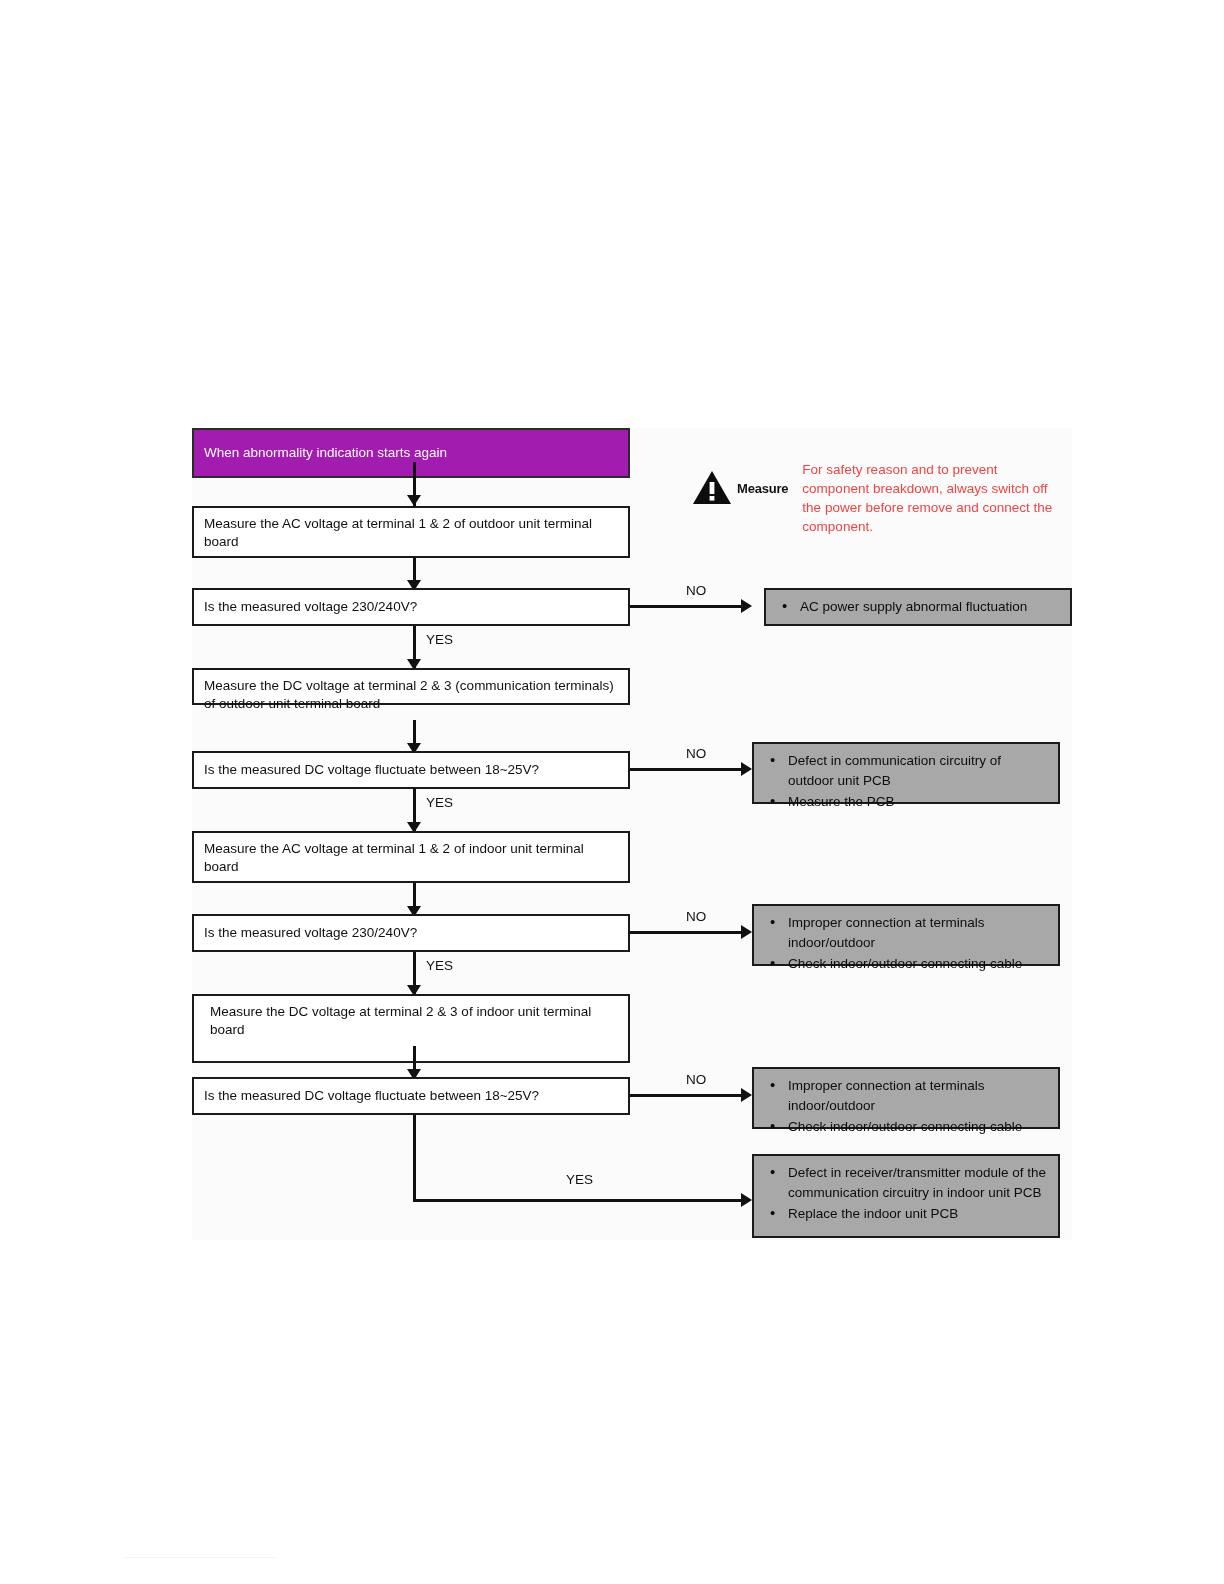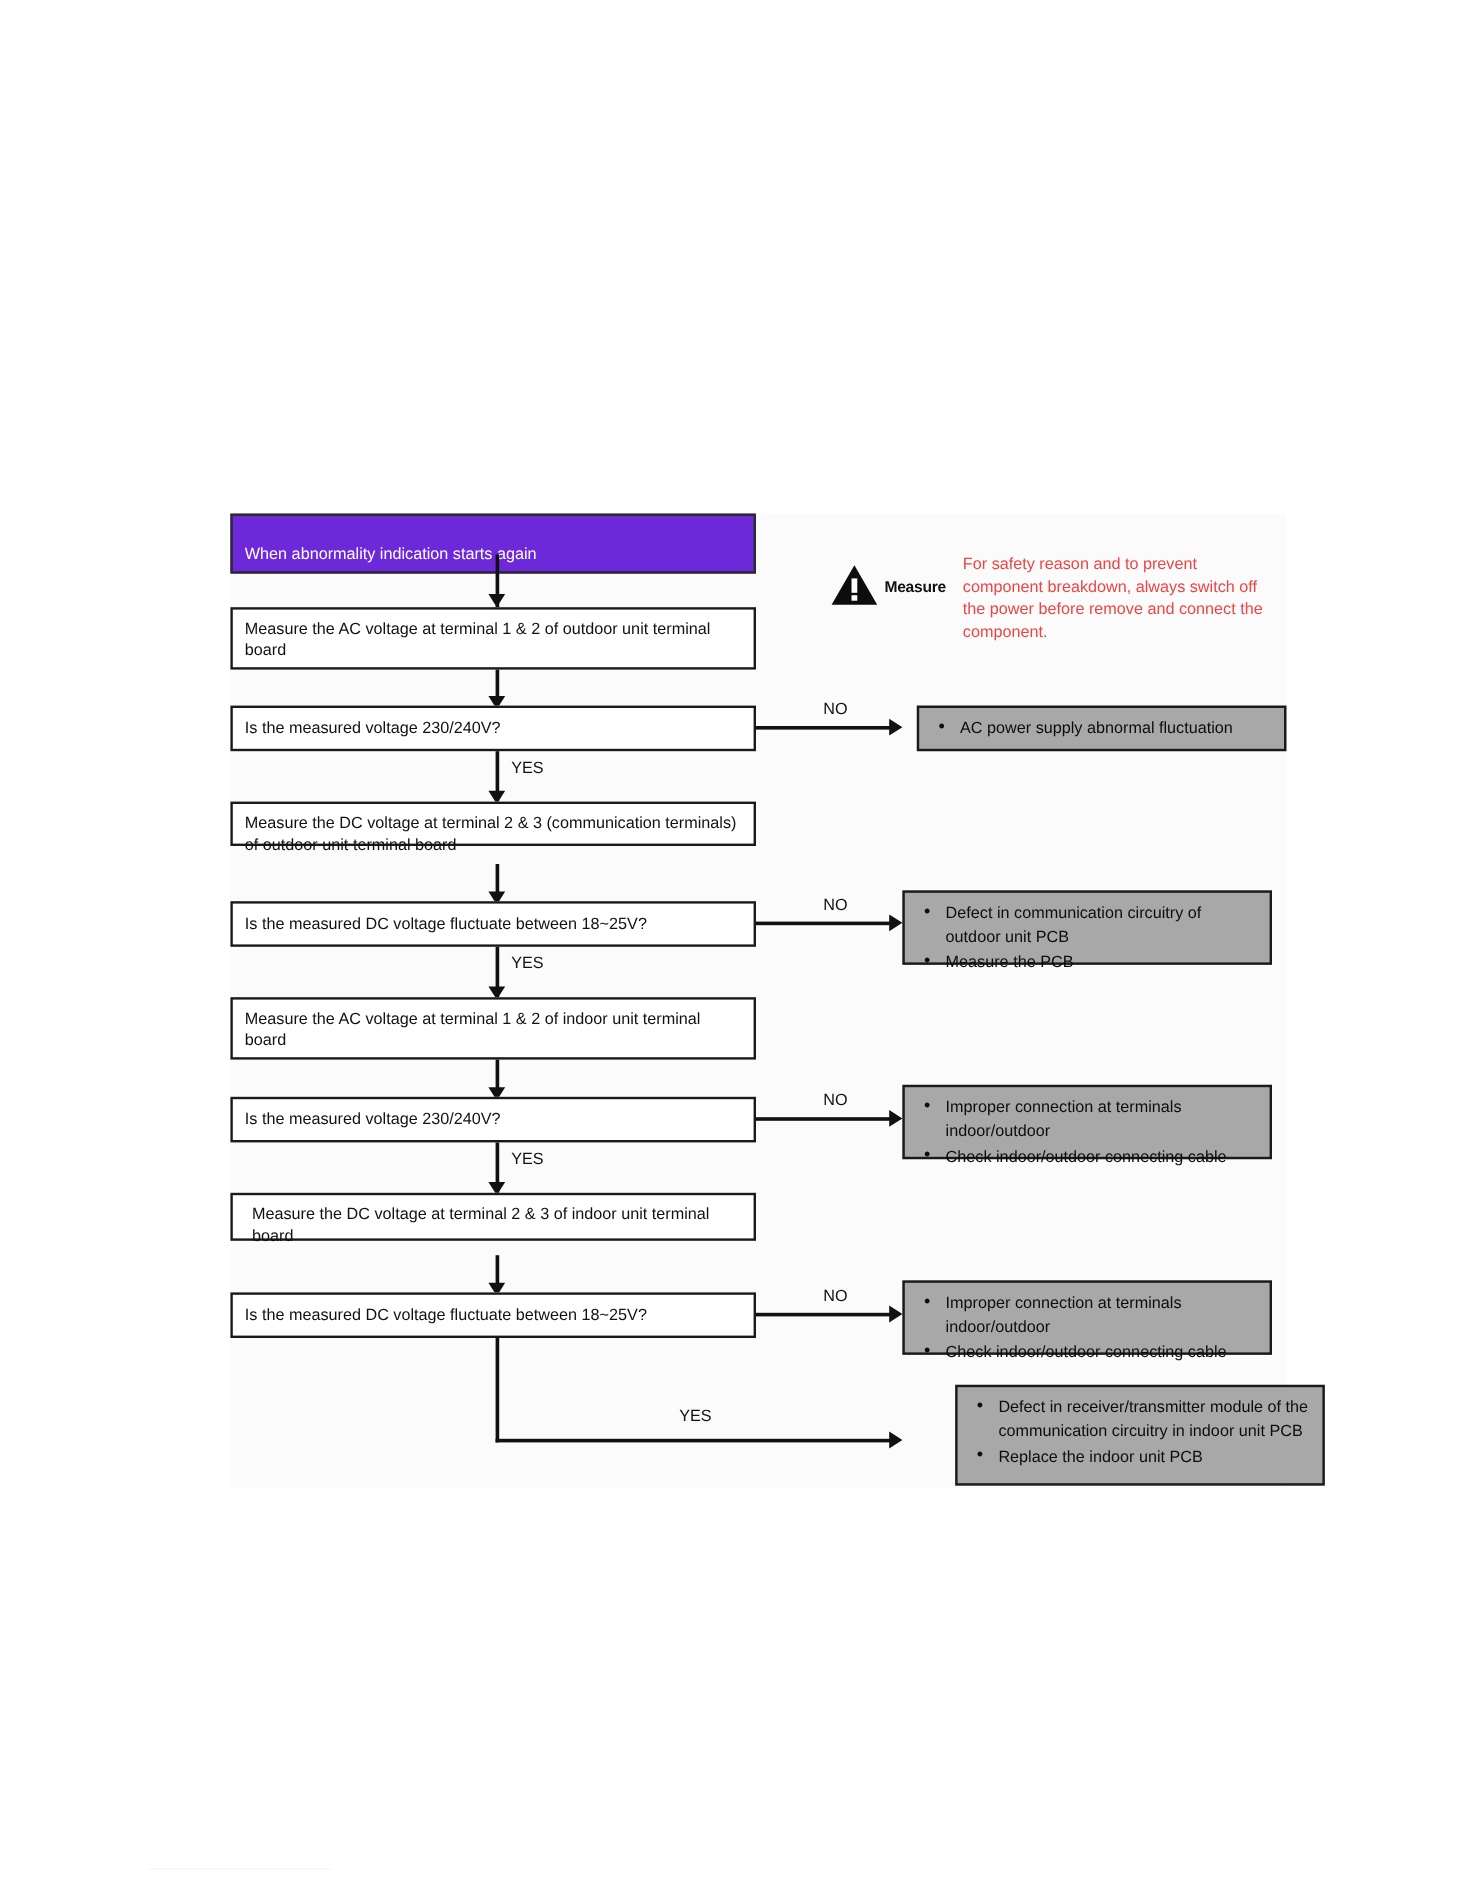--- a/index.html
+++ b/index.html
@@ -32,28 +32,28 @@
     background: #ffffff;
     font-size: 13.5px;
     line-height: 18px;
     color: #111111;
     padding: 7px 10px 7px 10px;
   }
 
   .header-box {
     position: absolute;
     box-sizing: border-box;
-    background: #6d28d9;
+    background: #a21caf;
     border: 2px solid #2b2b2b;
     color: #ffffff;
     font-size: 13.5px;
     line-height: 18px;
     padding: 23px 10px;
     display: flex;
-    align-items: flex-start;
+    align-items: center;
   }
 
   .result-box {
     position: absolute;
     box-sizing: border-box;
     background: #a8a8a8;
     border: 2px solid #1a1a1a;
     font-size: 13.5px;
     line-height: 20px;
     color: #0d0d0d;
@@ -246,21 +246,21 @@
     <ul>
       <li>Improper connection at terminals indoor/outdoor</li>
       <li>Check indoor/outdoor connecting cable</li>
     </ul>
   </div>
 
   <div class="vline" style="left:221px; top:524px; height:42px;"></div>
   <div class="arrow-down" style="left:215px; top:557px;"></div>
   <div class="branch-label" style="left:234px; top:530px;">YES</div>
 
-  <div class="box" style="left:0px; top:566px; width:438px; height:40px;padding-left:16px;">
+  <div class="box" style="left:0px; top:566px; width:438px; height:69px;padding-left:16px;">
     <span>Measure the DC voltage at terminal 2 &amp; 3 of indoor unit terminal board</span>
   </div>
 
   <div class="vline" style="left:221px; top:618px; height:31px;"></div>
   <div class="arrow-down" style="left:215px; top:641px;"></div>
 
   <div class="box decision-box" style="left:0px; top:649px; width:438px; height:38px;">
     <span>Is the measured DC voltage fluctuate between 18~25V?</span>
   </div>
 
@@ -273,21 +273,21 @@
       <li>Improper connection at terminals indoor/outdoor</li>
       <li>Check indoor/outdoor connecting cable</li>
     </ul>
   </div>
 
   <div class="vline" style="left:221px; top:687px; height:87px;"></div>
   <div class="hline" style="left:221px; top:771px; width:334px;"></div>
   <div class="arrow-right" style="left:549px; top:765px;"></div>
   <div class="branch-label" style="left:374px; top:744px;">YES</div>
 
-  <div class="result-box" style="left:560px; top:726px; width:308px; height:84px;margin-left:44px;">
+  <div class="result-box" style="left:560px; top:726px; width:308px; height:84px;">
     <ul>
       <li>Defect in receiver/transmitter module of the communication circuitry in indoor unit PCB</li>
       <li>Replace the indoor unit PCB</li>
     </ul>
   </div>
 
 </div>
 
 <div id="footer-rule"></div>
 

